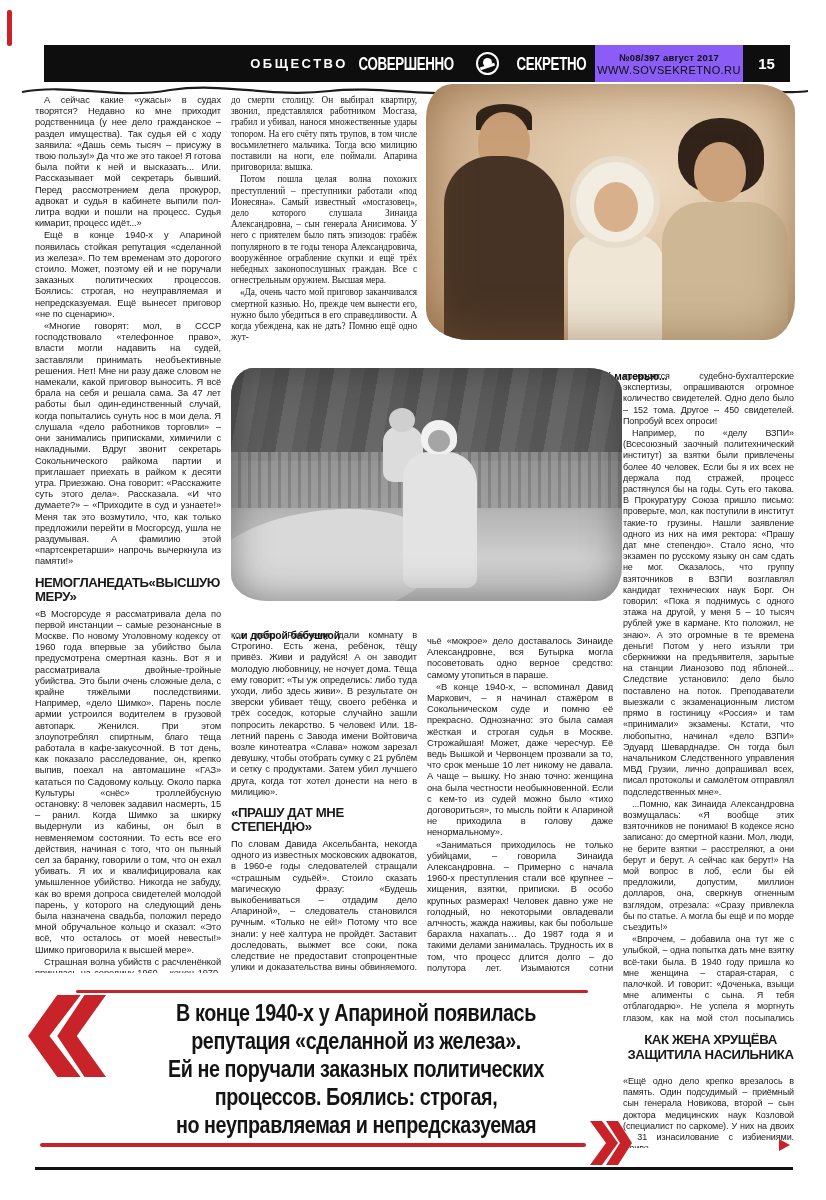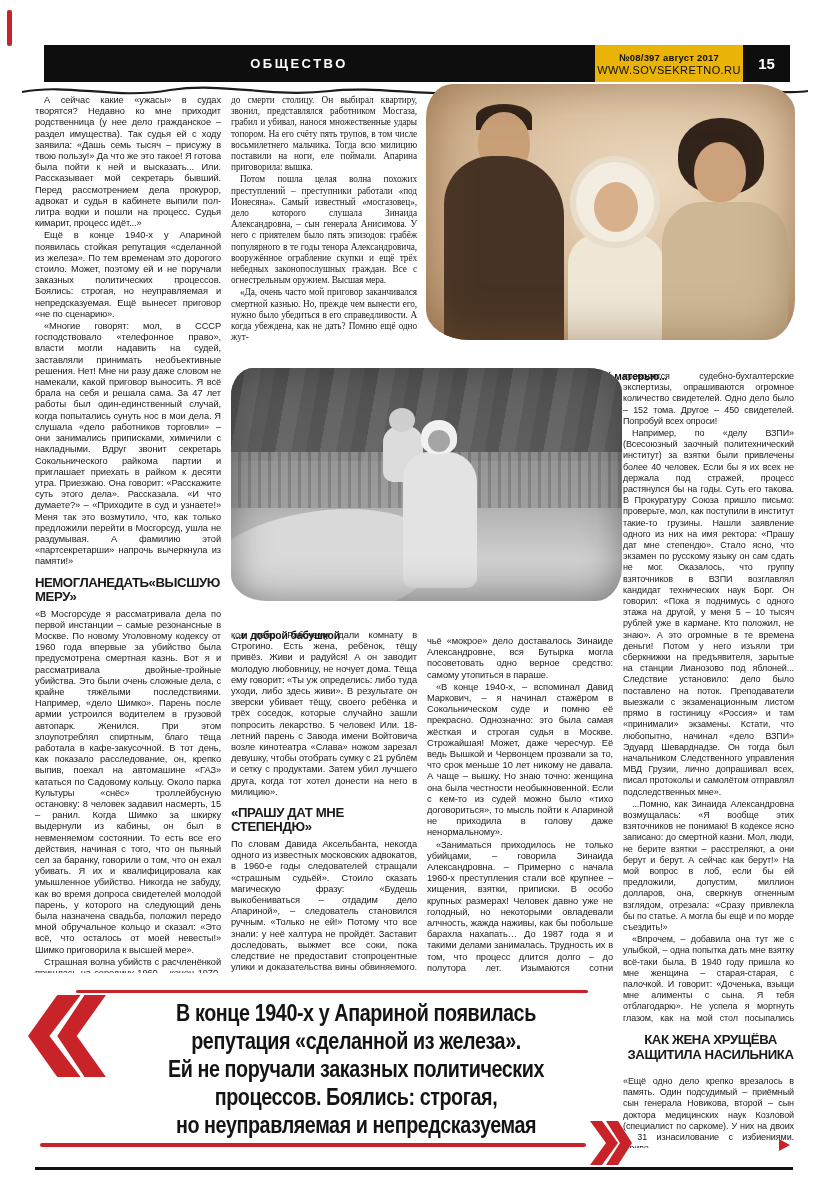--- a/index.html
+++ b/index.html
@@ -7,21 +7,21 @@
   .abs{position:absolute;}
   
   .corner-mark{left:7px;top:10px;width:5px;height:36px;background:#c9232a;border-radius:2px;}
   .header-bar{left:44px;top:45px;width:746px;height:37px;background:#0e0e0e;}
   .section-label{left:150px;top:11px;width:210px;text-align:center;color:#fff;font-weight:bold;font-size:13px;letter-spacing:2.5px;}
   .logo{left:300px;top:5px;width:252px;height:27px;display:flex;align-items:center;justify-content:center;gap:4px;color:#fff;}
   .logo .lt{display:inline-block;font-weight:bold;font-size:18.5px;letter-spacing:-0.5px;transform:scaleX(.72);white-space:nowrap;}
   .emblem{width:23px;height:23px;border:2px solid #fff;border-radius:50%;box-sizing:border-box;position:relative;flex:0 0 auto;background:#0e0e0e;}
   .emblem::before{content:"";position:absolute;left:5px;top:4px;width:9px;height:9px;border-radius:50%;background:#fff;}
   .emblem::after{content:"";position:absolute;left:2px;top:11px;width:15px;height:3px;background:#fff;transform:rotate(-18deg);}
-  .info-box{left:551px;top:0;width:148px;height:37px;background:#eab308;color:#0e0e0e;text-align:center;display:flex;flex-direction:column;justify-content:center;gap:1px;}
+  .info-box{left:551px;top:0;width:148px;height:37px;background:#8b5cf6;color:#0e0e0e;text-align:center;display:flex;flex-direction:column;justify-content:center;gap:1px;}
   .info-line1{font-size:9.5px;font-weight:bold;letter-spacing:0.2px;}
   .info-line2{font-size:11px;font-weight:normal;letter-spacing:0.4px;}
   .page-num{left:699px;top:0;width:47px;height:37px;color:#fff;font-size:15px;font-weight:bold;display:flex;align-items:center;justify-content:center;}
   .torn-edge{left:20px;top:78px;width:790px;height:26px;}
   
   .body-text{font-size:9.3px;line-height:11.2px;text-align:justify;letter-spacing:-0.1px;overflow:hidden;overflow-wrap:break-word;}
   .body-text p{margin:0 0 1px 0;}
   .body-text p.ind{text-indent:9px;}
   .subhead{font-weight:bold;font-size:13.2px;letter-spacing:-0.4px;margin:8px 0 5px 0;line-height:14px;text-align:left;}
   .subhead.tight{word-spacing:-3.5px;}
@@ -66,20 +66,25 @@
   .quote-mark-right{left:588px;top:1119px;width:44px;height:48px;}
   .bottom-rule{left:35px;top:1167px;width:758px;height:3px;background:#111;}
 </style>
 </head>
 <body>
 
 <div class="abs corner-mark"></div>
 
 <div class="abs header-bar">
   <div class="abs section-label">ОБЩЕСТВО</div>
+  <div class="abs logo">
+    <span class="lt">СОВЕРШЕННО</span>
+    <span class="emblem"></span>
+    <span class="lt">СЕКРЕТНО</span>
+  </div>
   <div class="abs info-box">
     <div class="info-line1">№08/397   август 2017</div>
     <div class="info-line2">WWW.SOVSEKRETNO.RU</div>
   </div>
   <div class="abs page-num">15</div>
 </div>
 <svg class="abs torn-edge" viewBox="0 0 790 26" preserveAspectRatio="none">
   <path d="M2,14 C50,5 95,22 150,12 C205,4 250,20 310,13 C360,7 420,22 480,12 C540,4 600,20 660,12 C710,6 760,18 788,13" fill="none" stroke="#1c1c1c" stroke-width="2.2"></path>
 </svg>
 

